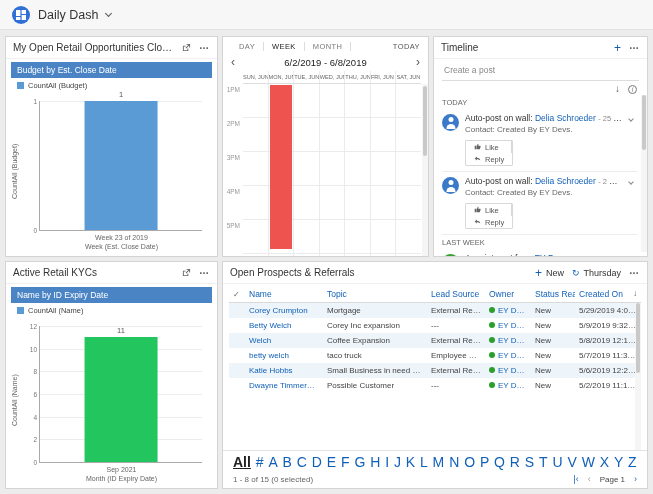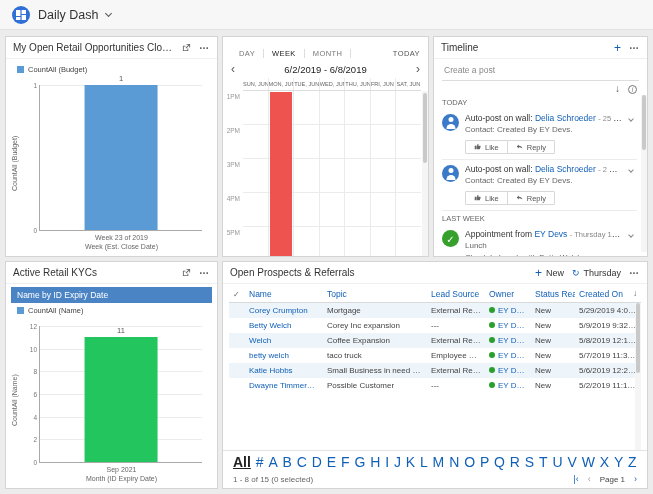--- a/index.html
+++ b/index.html
@@ -45,21 +45,21 @@
     border-bottom:1px solid #a9a9a9;}
   .gridline{position:absolute;left:0;right:0;border-top:1px solid #ececec;}
   .tick-label{position:absolute;left:-17px;width:14px;text-align:right;font-size:6.5px;color:#777;
     transform:translateY(-50%);}
   .bar{position:absolute;left:50%;transform:translateX(-50%);bottom:0;width:45%;background:var(--bar);}
   .bar-label{position:absolute;bottom:100%;left:0;right:0;text-align:center;font-size:7.5px;
     color:#555;padding-bottom:2px;}
   .x-tick{text-align:center;font-size:7px;color:#666;padding:3px 0 1px 10px;}
   .x-label{text-align:center;font-size:7px;color:#666;padding:1px 0 2px 10px;}
   
-  .cal-tabs{display:flex;align-items:flex-end;font-size:7.5px;color:#777;padding:12px 8px 3px;}
+  .cal-tabs{display:flex;align-items:flex-end;font-size:7.5px;color:#777;padding:5px 8px 3px;}
   .cal-tab{padding:0 8px;letter-spacing:.4px;border-right:1px solid #ddd;cursor:pointer;}
   .cal-tab:last-of-type{border-right:none;}
   .cal-tab.active{color:#222;font-weight:normal;}
   .cal-today{margin-left:auto;color:#555;letter-spacing:.4px;cursor:pointer;}
   .cal-nav{display:flex;align-items:center;padding:2px 8px 3px;}
   .cal-arrow{color:#555;font-size:12px;width:12px;cursor:pointer;line-height:1;}
   .cal-range{flex:1;text-align:center;font-size:9.5px;color:#222;}
   .cal-days{display:flex;margin:0 7px 0 20px;border-bottom:1px solid #ddd;}
   .cal-day{flex:1;font-size:5.6px;color:#666;text-align:center;padding:3px 0;
     border-left:1px solid #ebebeb;white-space:nowrap;overflow:hidden;}
@@ -95,21 +95,21 @@
   .tl-avatar.green::before{content:"✓";width:auto;height:auto;background:none;top:50%;left:50%;
     transform:translate(-50%,-50%);font-size:10px;color:#fff;}
   .tl-avatar.green::after{display:none;}
   .tl-content{flex:1;min-width:0;}
   .tl-title{font-size:8.5px;color:#333;white-space:nowrap;overflow:hidden;text-overflow:ellipsis;}
   .tl-name{color:var(--link);}
   .tl-time{color:#888;font-size:7.5px;}
   .tl-bodytext{font-size:8px;color:#666;padding:1.5px 0 2px;white-space:nowrap;overflow:hidden;
     text-overflow:ellipsis;}
   .tl-actions{display:inline-flex;border:1px solid #d8d8d8;font-size:7.5px;color:#555;
-    margin:1px 0 3px;border-radius:1px;}
+    margin:1px 0 3px;border-radius:1px;flex-direction:column;}
   .tl-action{padding:1.5px 8px;display:flex;gap:4px;align-items:center;cursor:pointer;
     border-right:1px solid #d8d8d8;}
   .tl-action:last-child{border-right:none;}
   .tl-entry-chev{flex:0 0 8px;padding-top:4px;}
   
   .panel-prospects{grid-column:2/4;}
   .pr-toolbar{display:flex;align-items:center;gap:4px;font-size:9px;color:#333;cursor:pointer;}
   .pr-search-row{padding:4px 8px 2px;}
   .pr-search{width:162px;border:1px solid #c6c6c6;display:flex;align-items:center;padding:0 4px;}
   .pr-search input{border:none;outline:none;flex:1;font-size:8.5px;padding:3px 2px;
@@ -162,20 +162,21 @@
       <div class="p-title">My Open Retail Opportunities Closing this week</div>
       <span class="icon-btn">
           <svg width="9" height="9" viewBox="0 0 10 10">
             <path d="M1 3v6h6V6H6v2H2V4h2V3z" fill="#666"></path>
             <path d="M5 1v1h2.3L4 5.3l.7.7L8 2.7V5h1V1z" fill="#666"></path>
           </svg>
         </span>
       <span class="icon-btn ellipsis">…</span>
     </div>
     <div class="chart-wrap">
+      <div class="chart-title">Budget by Est. Close Date</div>
       <div class="chart-legend">
         <span class="legend-swatch" style="background: rgb(91, 155, 213);"></span>
         <span class="legend-text">CountAll (Budget)</span>
       </div>
       <div class="chart-body">
         <div class="y-axis-label">CountAll (Budget)</div>
         <div class="plot-outer">
           <div class="plot-area">
             <div class="ticks">
                 <div class="tick-label" style="top: 100%;">0</div>

